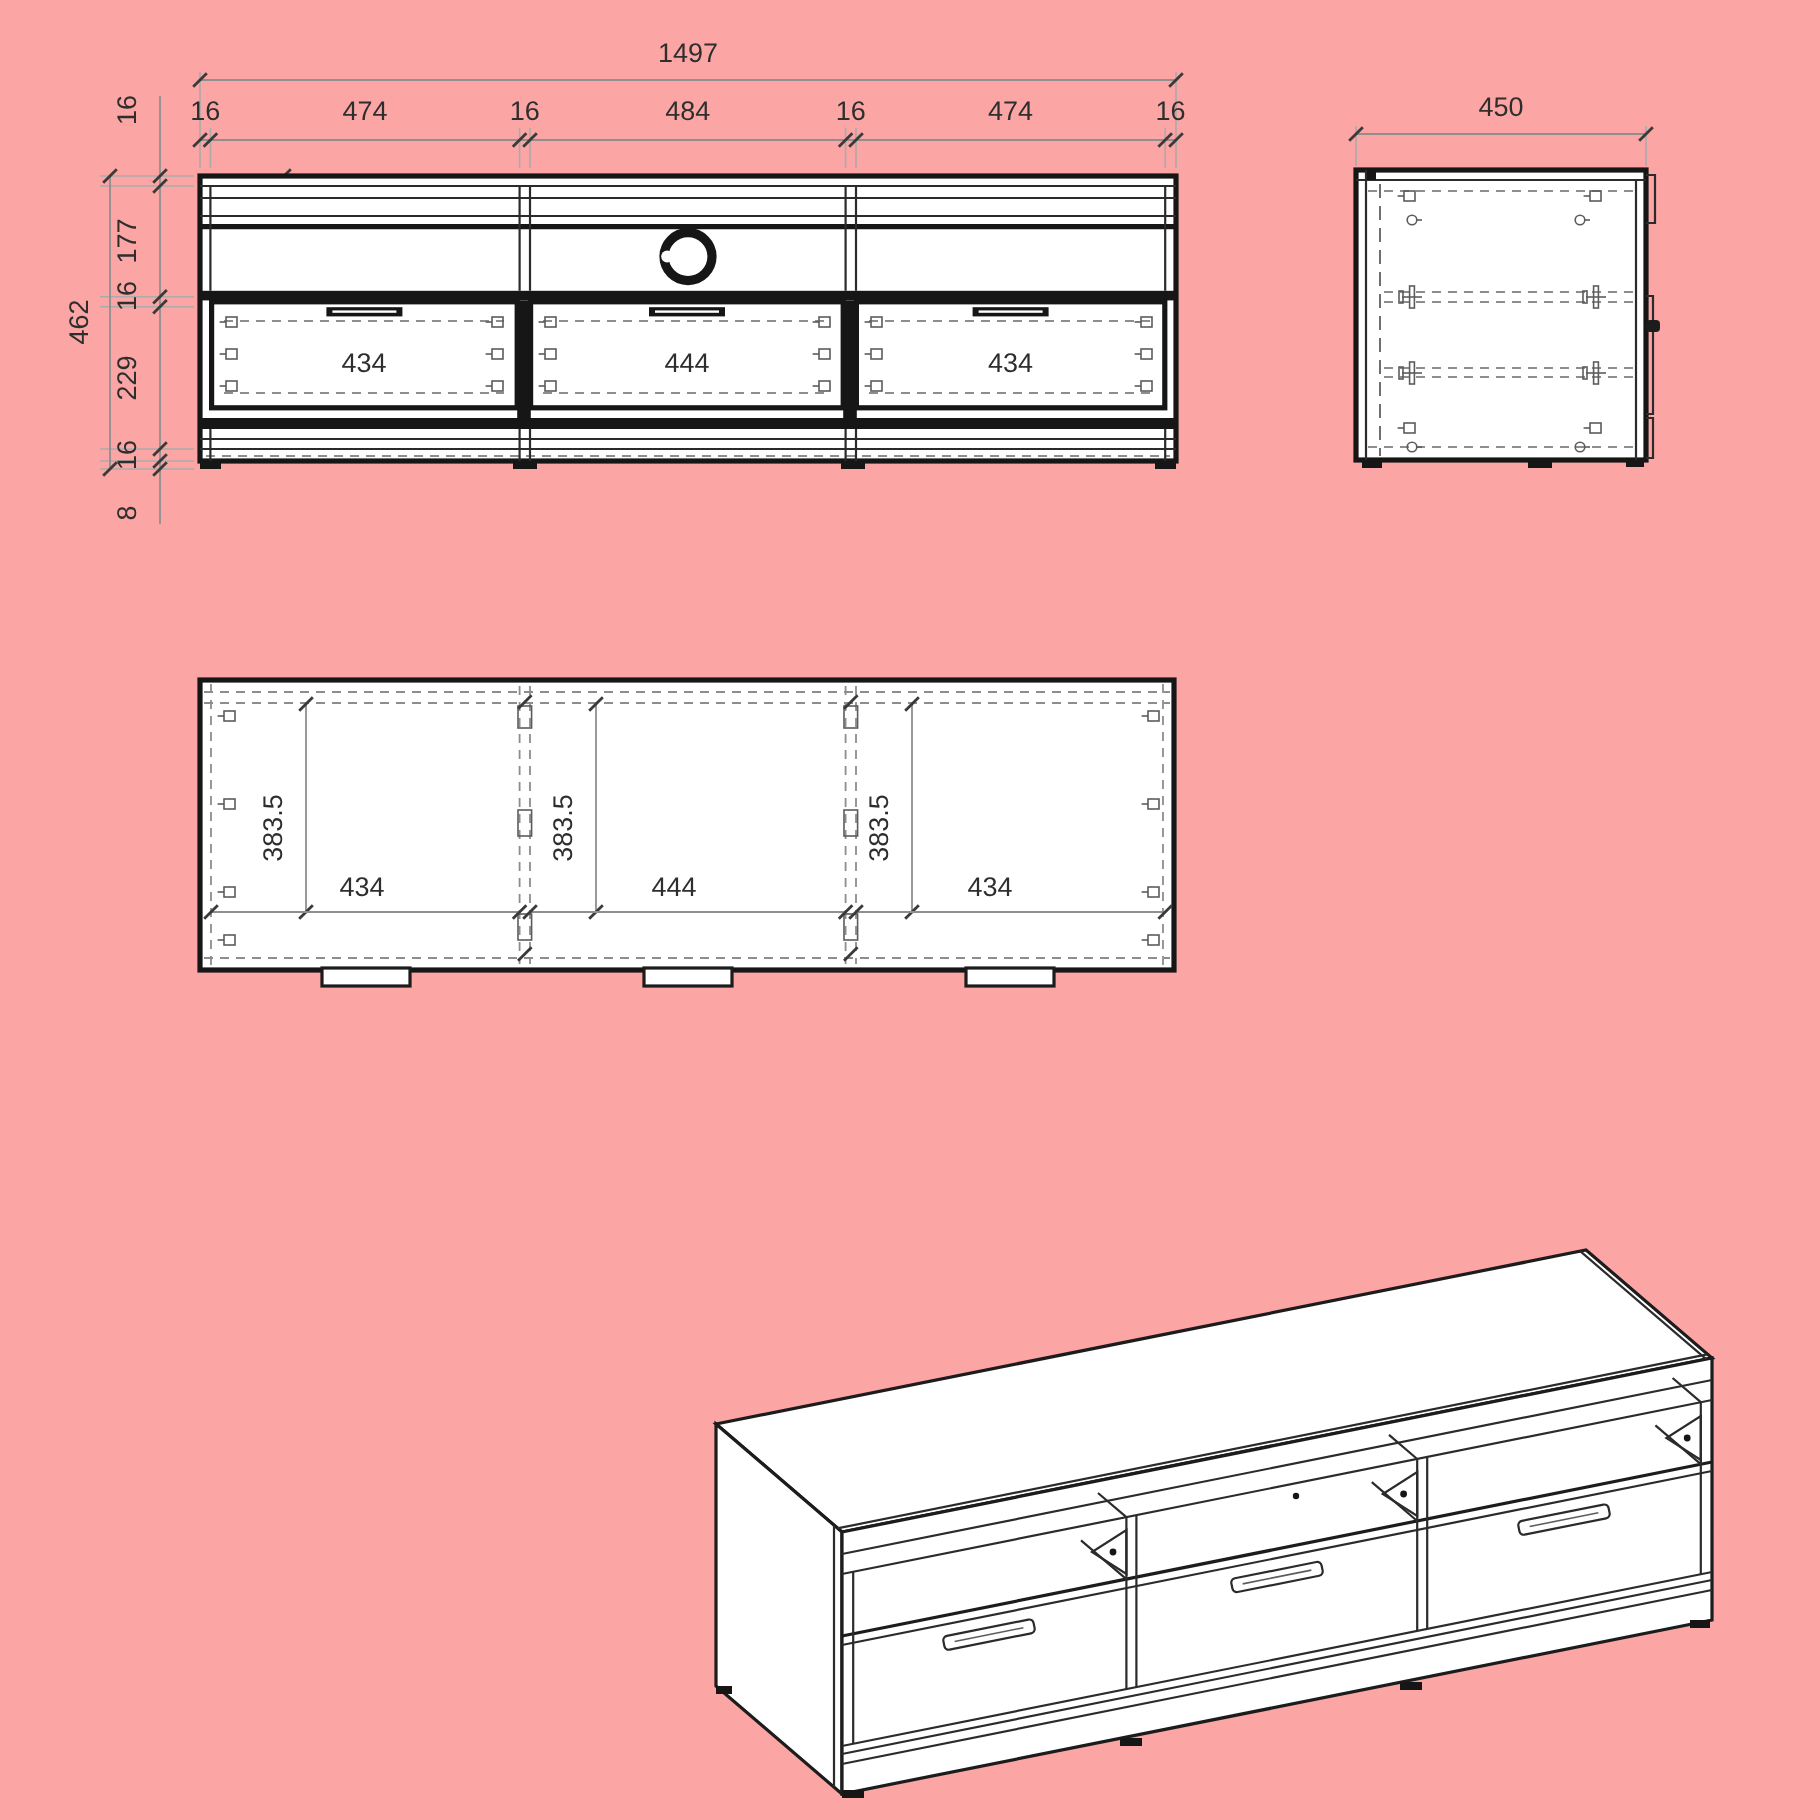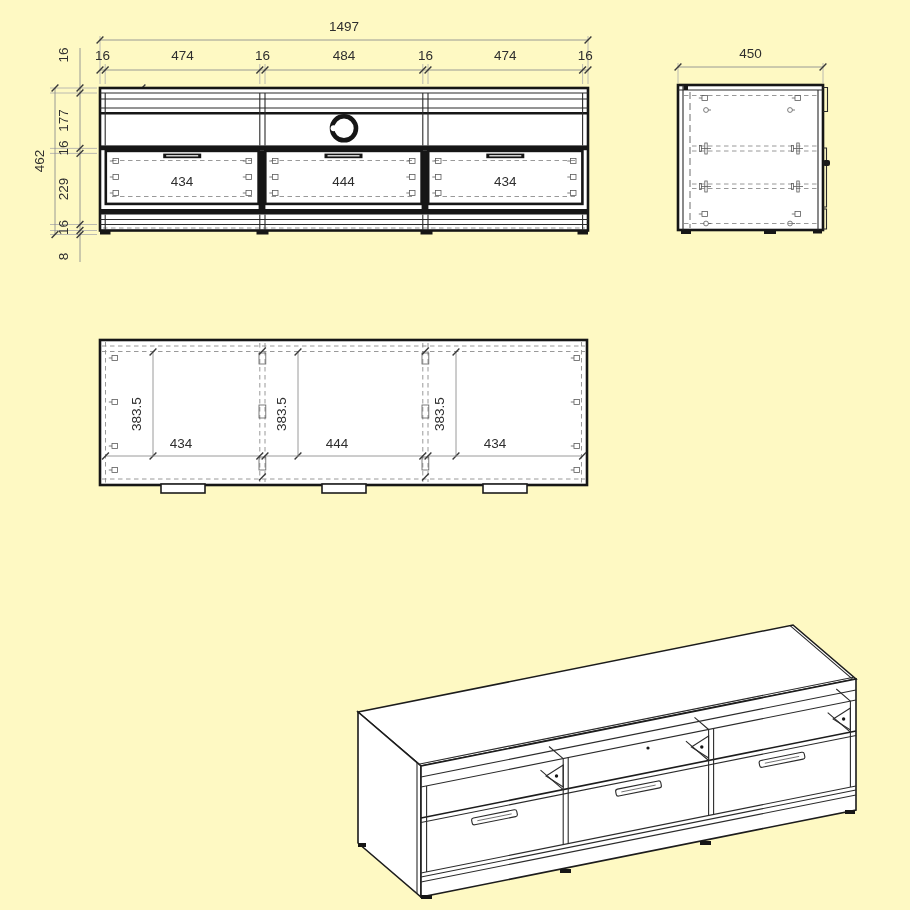--- a/index.html
+++ b/index.html
@@ -1,16 +1,16 @@
 <!DOCTYPE html>
 <html><head>
 <meta charset="utf-8">
 <style>
   html,body{margin:0;padding:0;background:#ffffff;}
-  #canvas{position:relative;width:910px;height:910px;background:#fef9c3;overflow:hidden;}
+  #canvas{position:relative;width:910px;height:910px;background:#fca5a5;overflow:hidden;}
   svg{position:absolute;left:0;top:0;}
   svg text{font-family:"Liberation Sans","DejaVu Sans",sans-serif;font-size:13.5px;fill:#2e2e2e;}
   .olf{stroke:#161616;stroke-width:2.6;fill:#ffffff;}
   .l1{stroke:#2b2b2b;stroke-width:1.1;fill:none;}
   .l15{stroke:#1c1c1c;stroke-width:1.6;fill:none;}
   .lf15{stroke:#1c1c1c;stroke-width:1.6;fill:#ffffff;}
   .thk{stroke:#161616;stroke-width:2.6;fill:none;}
   .dash{stroke:#6f6f6f;stroke-width:1;stroke-dasharray:7 4;fill:none;}
   .dashf{stroke:#8d8d8d;stroke-width:.9;stroke-dasharray:4.5 3.5;fill:none;}
   .dim{stroke:#8f8f8f;stroke-width:.9;fill:none;}

